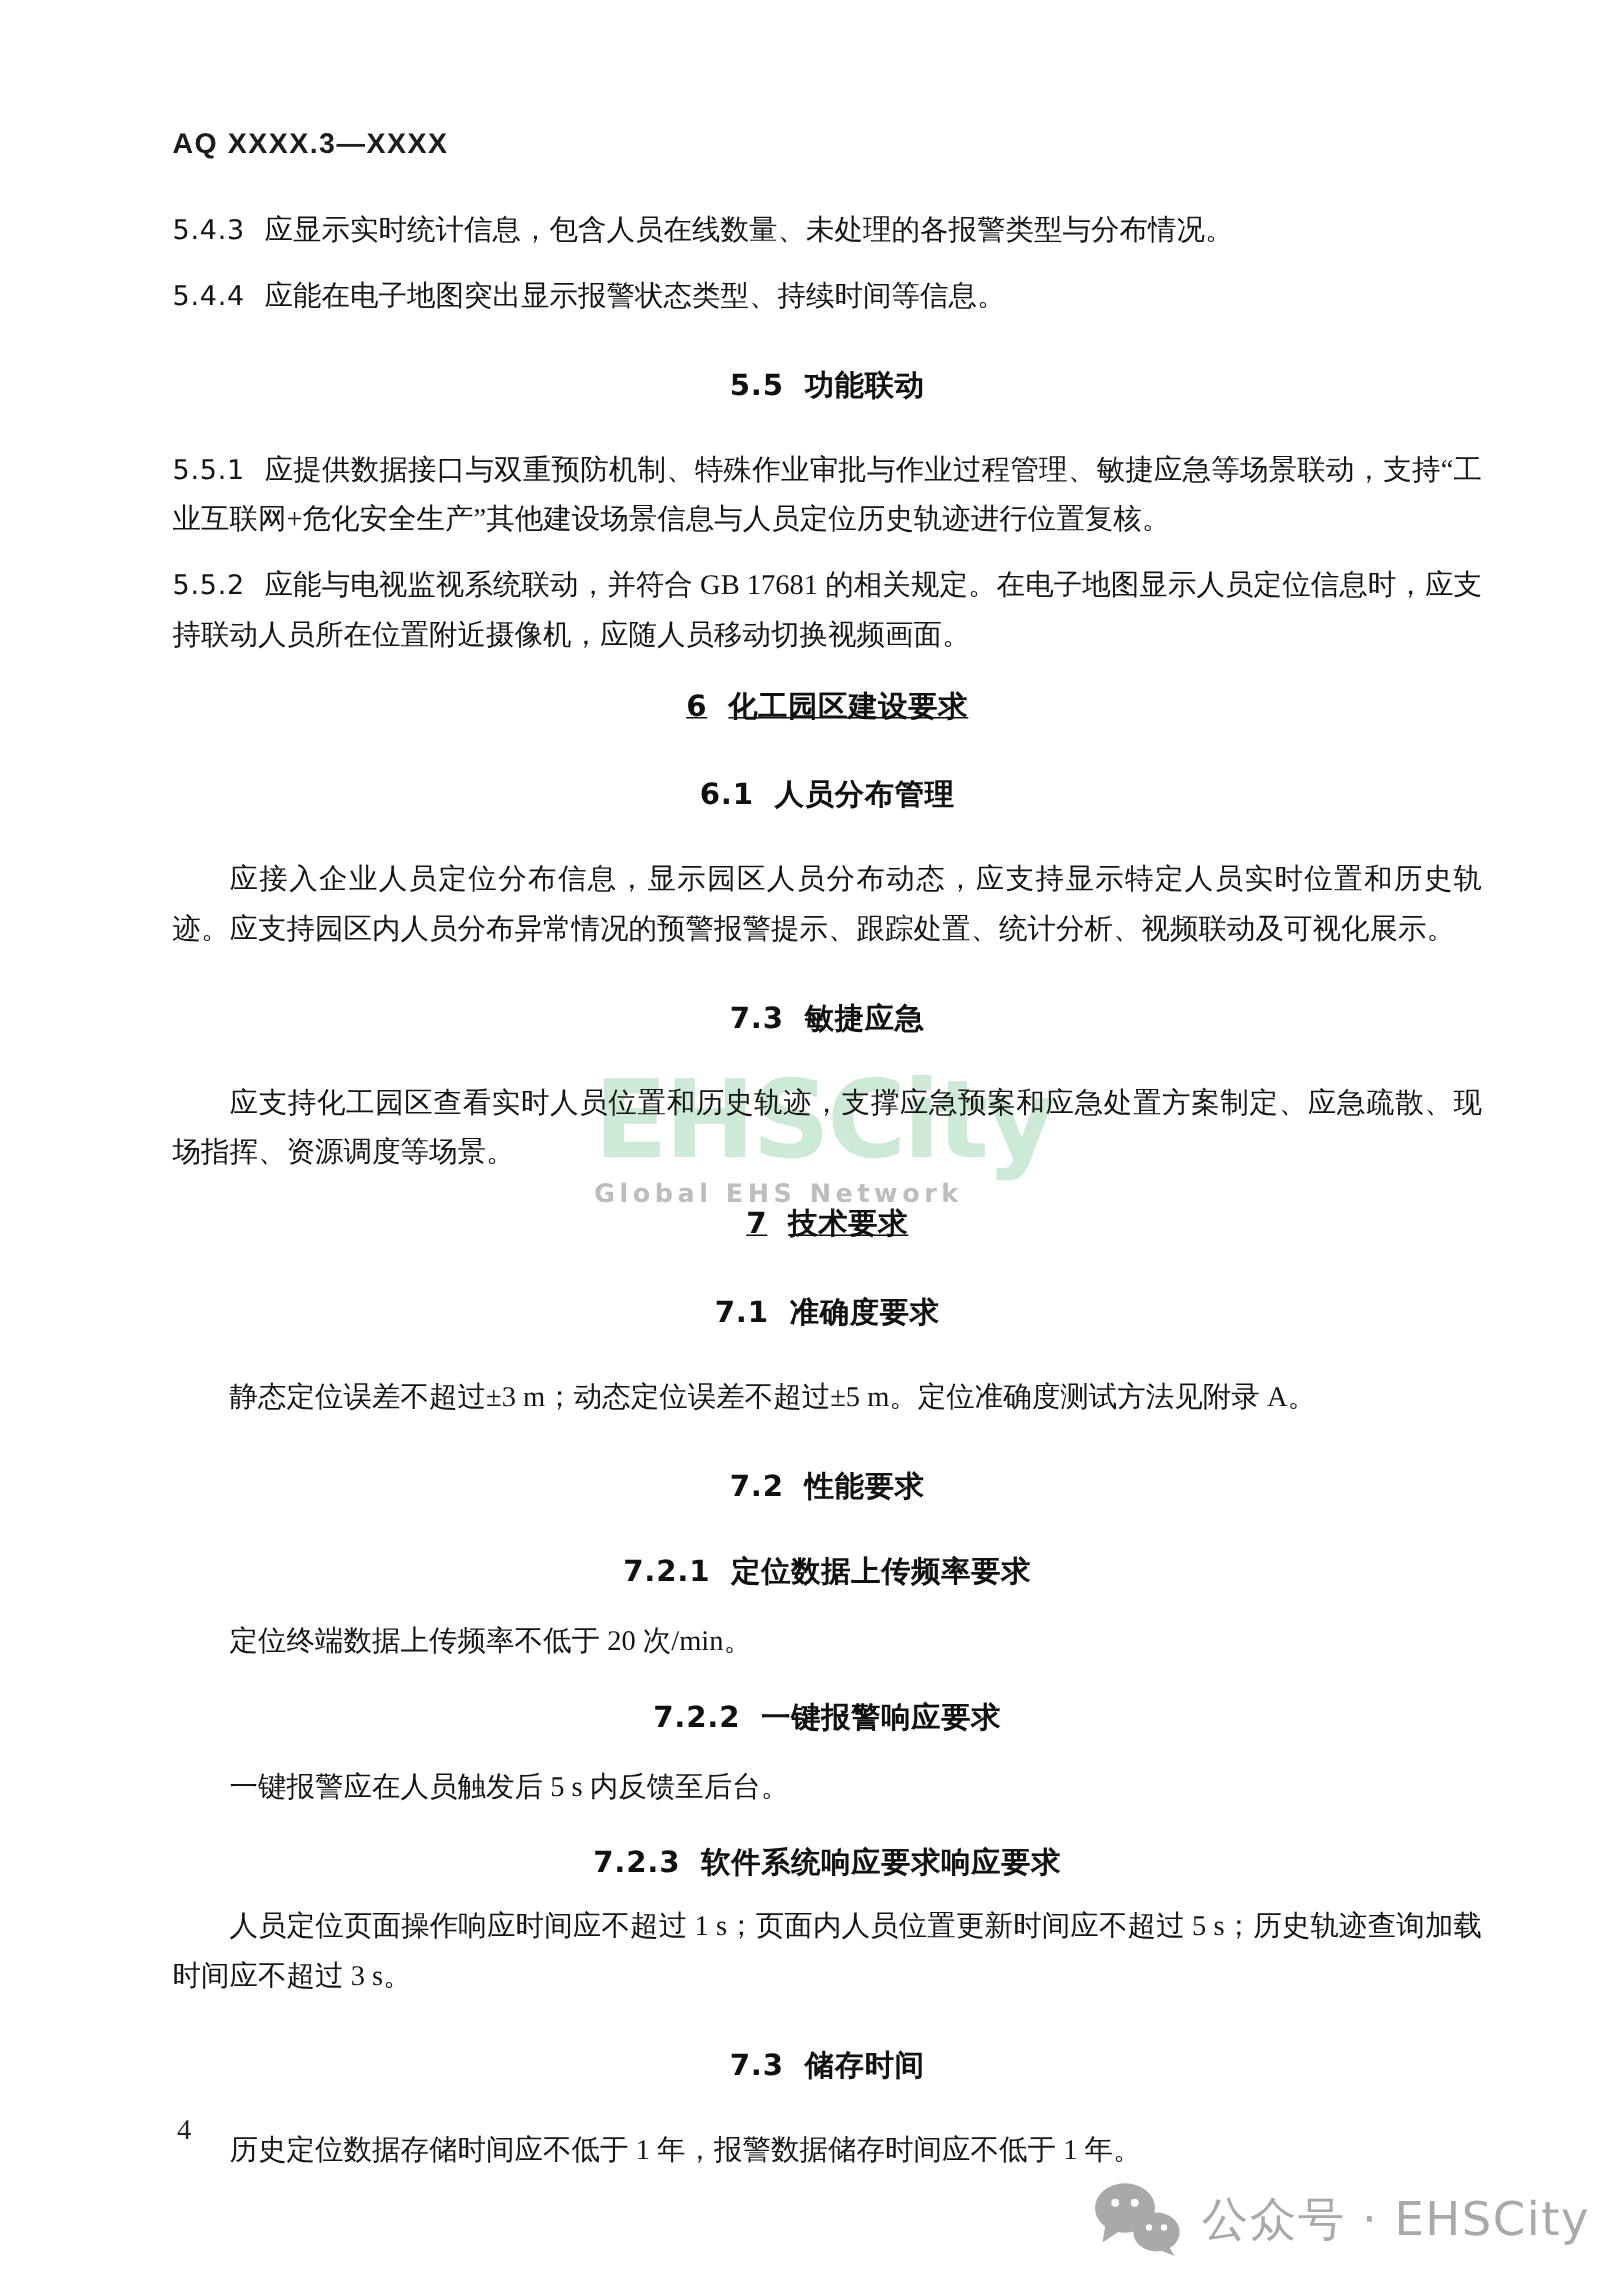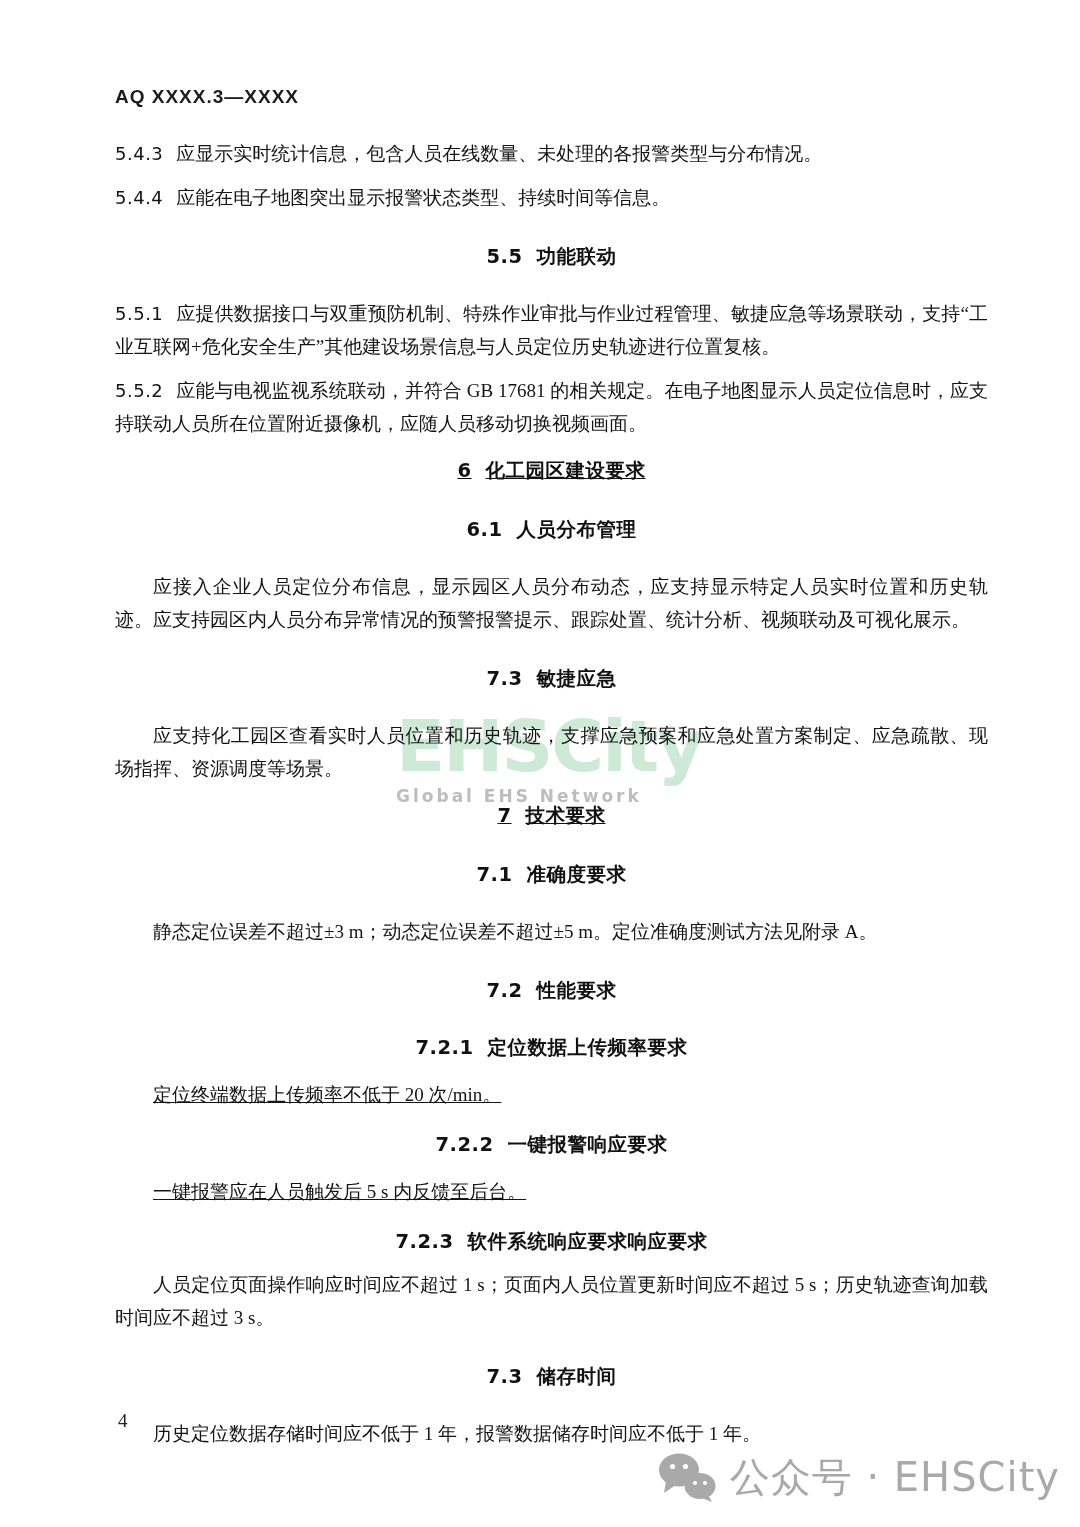--- a/index.html
+++ b/index.html
@@ -41,21 +41,21 @@
     font-size:19.5px;
     color:#111;
     letter-spacing:0.5px;
     text-align:center;
   }
   h2.h1 { margin:14px 0 24px;text-decoration:underline; }
   h3.h2 { margin:26px 0 24px; }
   h4.h3 { margin:17px 0 5px; }
   .hnum { margin-right:14px; }
   p.bodyp { text-indent:2em; margin:10px 0; text-align:justify; }
-  p.bodyp.tight { margin:14px 0 6px;text-decoration:underline; }
+  p.bodyp.tight { margin:14px 0 6px; }
 
   .watermark {
     position:absolute;
     left:396px;
     top:712px;
     z-index:0;
     user-select:none;
     pointer-events:none;
   }
   .wm-title {
@@ -86,21 +86,21 @@
     position:absolute;
     right:20px;
     bottom:22px;
     display:flex;
     align-items:center;
     gap:14px;
     z-index:1;
   }
   .footer-label {
     font-family:"DejaVu Sans","Liberation Sans",sans-serif;
-    font-size:40px;
+    font-size:31px;
     color:#a9a9a9;
     letter-spacing:1px;
   }
   .wechat-icon svg { display:block; }
 </style>
 </head>
 <body>
 
 <div class="page">
 

